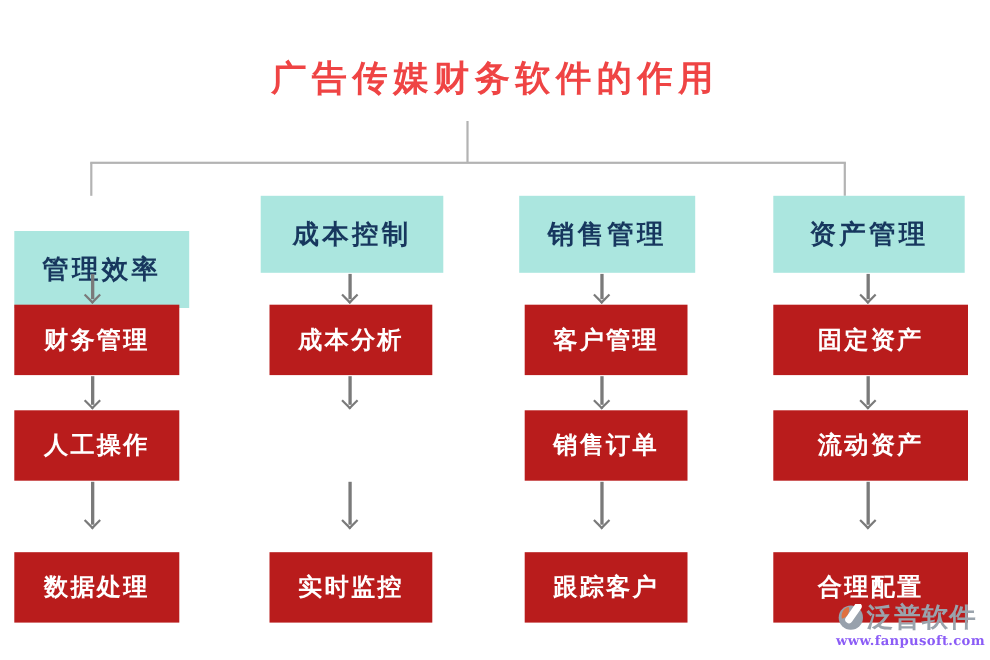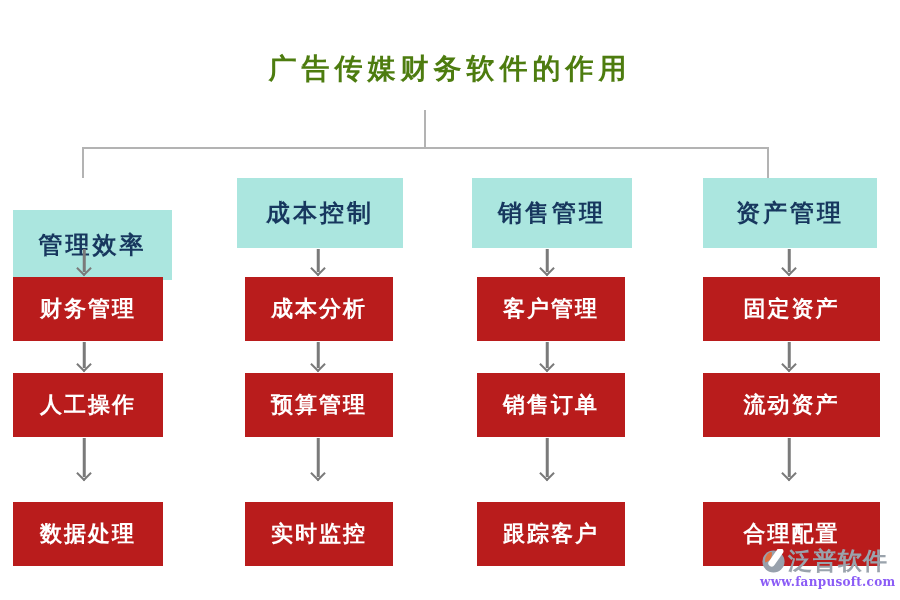--- a/index.html
+++ b/index.html
@@ -2,21 +2,21 @@
 <html><head>
 <meta charset="utf-8">
 <style>
   html,body{margin:0;padding:0;background:#fff;}
   .canvas{
     position:relative;width:900px;height:600px;background:#ffffff;overflow:hidden;
     font-family:"DejaVu Serif","Liberation Serif",serif;
   }
   .title{
     position:absolute;left:0;top:50px;width:100%;text-align:center;
-    font-size:28px;font-weight:bold;color:#4d7c0f;letter-spacing:5px;
+    font-size:32px;font-weight:bold;color:#ef4444;letter-spacing:5px;
   }
   .line{position:absolute;background:#b3b3b3;}
   .riser{left:424px;top:110px;width:2px;height:38px;}
   .hline{left:82px;top:147px;width:687px;height:2px;}
   .dropL{left:82px;top:148px;width:2px;height:30px;}
   .dropR{left:767px;top:148px;width:2px;height:30px;}
   .hd{
     position:absolute;top:178px;height:70px;background:#abe6df;color:#17375e;
     font-size:24px;font-weight:bold;display:flex;align-items:center;justify-content:center;
     letter-spacing:3px;
@@ -64,21 +64,20 @@
   <div class="hd hd1">管理效率</div>
   <div class="hd hd2">成本控制</div>
   <div class="hd hd3">销售管理</div>
   <div class="hd hd4">资产管理</div>
 
   <div class="it c1 r1">财务管理</div>
   <div class="it c1 r2">人工操作</div>
   <div class="it c1 r3">数据处理</div>
 
   <div class="it c2 r1">成本分析</div>
-  <div class="it c2 r2">预算管理</div>
   <div class="it c2 r3">实时监控</div>
 
   <div class="it c3 r1">客户管理</div>
   <div class="it c3 r2">销售订单</div>
   <div class="it c3 r3">跟踪客户</div>
 
   <div class="it c4 r1">固定资产</div>
   <div class="it c4 r2">流动资产</div>
   <div class="it c4 r3">合理配置</div>
 

